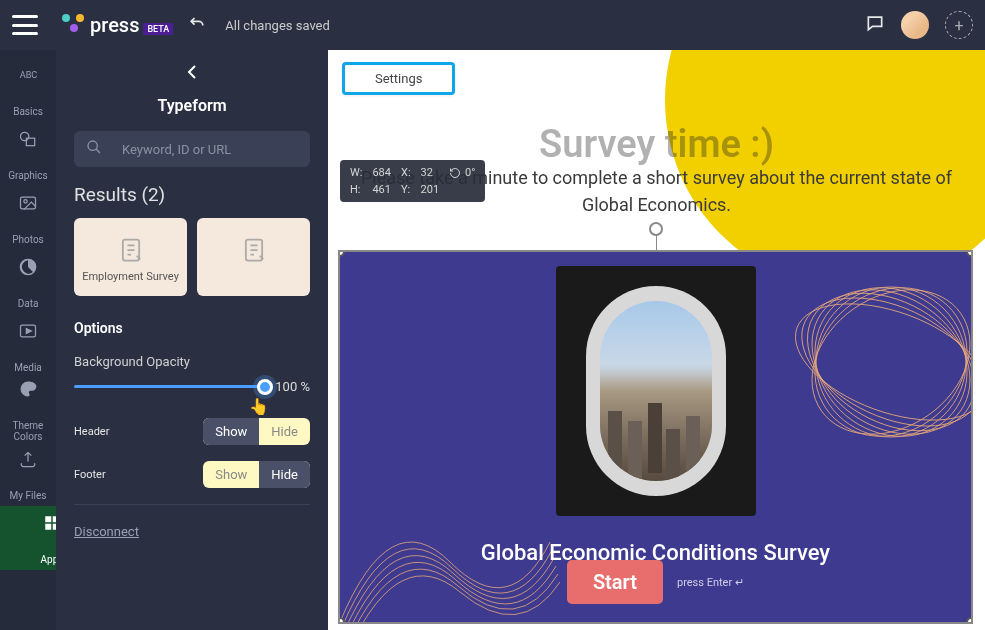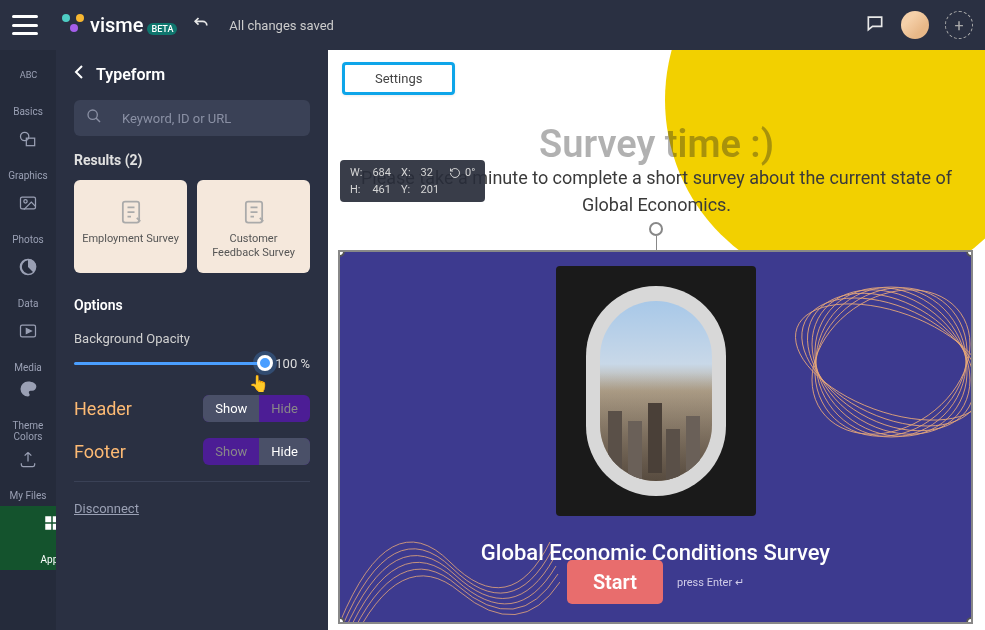--- a/index.html
+++ b/index.html
@@ -5,58 +5,58 @@
 * { margin: 0; padding: 0; box-sizing: border-box; font-family: -apple-system, BlinkMacSystemFont, "Segoe UI", Roboto, sans-serif; }
 body { width: 985px; height: 630px; overflow: hidden; background: #2a3042; color: #fff; }
 
 .topbar { height: 50px; background: #2a3042; display: flex; align-items: center; padding: 0 12px; }
 .hamburger { width: 26px; height: 20px; display: flex; flex-direction: column; justify-content: space-between; cursor: pointer; margin-right: 24px; }
 .hamburger span { height: 3px; background: #fff; border-radius: 2px; }
 .logo { display: flex; align-items: center; gap: 6px; font-size: 20px; font-weight: 500; color: #fff; }
 .logo-dots { width: 22px; height: 22px; position: relative; }
 .logo-dots::before { content: ''; position: absolute; width: 8px; height: 8px; border-radius: 50%; background: #4ecdc4; top: 0; left: 0; }
 .logo-dots::after { content: ''; position: absolute; width: 8px; height: 8px; border-radius: 50%; background: #f7b731; top: 0; right: 0; box-shadow: -6px 10px 0 #a55eea; }
-.beta { font-size: 9px; background: #0f766e; padding: 1px 4px; border-radius: 6px; margin-left: -2px; margin-top: 8px; }
+.beta { font-size: 9px; background: #4c1d95; padding: 1px 4px; border-radius: 1px; margin-left: -2px; margin-top: 8px; }
 .undo-icon { margin-left: 14px; cursor: pointer; color: #e8e8e8; }
 .save-status { margin-left: 18px; font-size: 13px; color: #ccc; }
 .topbar-right { margin-left: auto; display: flex; align-items: center; gap: 16px; }
 .avatar { width: 28px; height: 28px; border-radius: 50%; background: linear-gradient(135deg, #f5d0a9 30%, #e8b888 70%); overflow: hidden; }
 .add-circle { width: 28px; height: 28px; border: 1.5px dashed #aaa; border-radius: 50%; display: flex; align-items: center; justify-content: center; color: #aaa; font-size: 16px; cursor: pointer; }
 
 .main { display: flex; height: calc(100% - 50px); }
 
 .iconbar { width: 56px; background: #252b3b; display: flex; flex-direction: column; align-items: center; padding-top: 8px; }
 .iconbar-item { width: 100%; height: 64px; display: flex; flex-direction: column; align-items: center; justify-content: center; gap: 20px; cursor: pointer; color: #9aa0b4; font-size: 10px; }
 .iconbar-item.active { background: #14532d; color: #fff; padding-left: 48px; }
 .iconbar-icon { width: 22px; height: 22px; display: flex; align-items: center; justify-content: center; }
 
 .sidepanel { width: 272px; background: #2a3042; padding: 14px 18px; overflow-y: auto; }
-.panel-head { display: flex; align-items: center; gap: 12px; margin-bottom: 16px; }
+.panel-head { display: flex; align-items: center; gap: 12px; margin-bottom: 16px; flex-direction: column; }
 .panel-title { font-size: 16px; font-weight: 600; }
 .back-chevron { cursor: pointer; }
 .search-box { background: #3a4156; border-radius: 6px; display: flex; align-items: center; padding: 8px 12px; gap: 8px; margin-bottom: 16px; }
 .search-box input { background: transparent; border: none; outline: none; color: #fff; font-size: 13px; flex: 1; margin-left: 12px; }
 .search-box input::placeholder { color: #8a90a4; }
-.results-label { font-size: 14px; font-weight: 700; margin-bottom: 12px; color: #e0e0e0; }
+.results-label { font-size: 19px; font-weight: 400; margin-bottom: 12px; color: #e0e0e0; }
 .results-grid { display: flex; gap: 10px; margin-bottom: 24px; }
 .result-card { flex: 1; background: #f5e8dc; border-radius: 6px; padding: 12px 8px; display: flex; flex-direction: column; align-items: center; cursor: pointer; }
 .result-card .icon-box { width: 40px; height: 40px; display: flex; align-items: center; justify-content: center; color: #888; }
 .result-card .label { font-size: 11px; text-align: center; color: #555; line-height: 1.3; }
 
 .options-title { font-size: 14px; font-weight: 600; margin-bottom: 18px; }
 .opt-label { font-size: 13px; color: #d0d0d0; margin-bottom: 10px; }
 .slider-row { display: flex; align-items: center; gap: 10px; margin-bottom: 24px; }
 .slider-track { flex: 1; height: 3px; background: #4a9eff; border-radius: 2px; position: relative; }
 .slider-thumb { position: absolute; right: -8px; top: 50%; transform: translateY(-50%); width: 16px; height: 16px; background: #4a9eff; border: 3px solid #fff; border-radius: 50%; cursor: grab; box-shadow: 0 0 0 4px rgba(74,158,255,0.25); }
 .slider-val { font-size: 13px; color: #ddd; }
 .hand-cursor { position: absolute; right: -4px; top: 12px; font-size: 16px; pointer-events: none; }
 
 .toggle-row { display: flex; align-items: center; justify-content: space-between; margin-bottom: 16px; }
-.toggle-row .label { font-size: 18px; color: #fdba74; }
-.toggle-group { display: flex; background: #4c1d95; border-radius: 6px; overflow: hidden; }
+.toggle-row .label { font-size: 11px; color: #e5e5e5; }
+.toggle-group { display: flex; background: #fef9c3; border-radius: 6px; overflow: hidden; }
 .toggle-btn { padding: 6px 12px; font-size: 13px; color: #888; cursor: pointer; }
 .toggle-btn.active { background: #4a5068; color: #fff; }
 
 .divider { height: 1px; background: #3a4156; margin: 12px 0 16px; }
 .disconnect { font-size: 13px; color: #9aa0b4; text-decoration: underline; cursor: pointer; }
 
 .canvas-area { flex: 1; background: #fff; position: relative; overflow: hidden; }
 .settings-tab { position: absolute; top: 12px; left: 14px; background: #fff; border: 3px solid #0ea5e9; border-radius: 4px; padding: 6px 30px; font-size: 13px; color: #444; cursor: pointer; box-shadow: 0 1px 3px rgba(0,0,0,.08); }
 
 .yellow-circle { position: absolute; right: -60px; top: -140px; width: 380px; height: 380px; border-radius: 50%; background: #f2d000; }
@@ -93,21 +93,21 @@
 <body>
 
 <div class="topbar">
   <div class="hamburger">
       <span></span>
       <span></span>
       <span></span>
     </div>
   <div class="logo">
     <span class="logo-dots"></span>
-    <span>visme</span>
+    <span>press</span>
     <span class="beta">BETA</span>
   </div>
   <span class="undo-icon">
     <svg width="20" height="20" viewBox="0 0 24 24" fill="none" stroke="currentColor" stroke-width="2">
         <path d="M9 14l-4-4 4-4"></path>
         <path d="M5 10h9a5 5 0 015 5v0"></path>
       </svg>
   </span>
   <span class="save-status">All changes saved</span>
   <div class="topbar-right">
@@ -224,21 +224,20 @@
         <span class="label">Employment Survey</span>
       </div>
       <div class="result-card">
         <span class="icon-box">
             <svg width="28" height="28" viewBox="0 0 24 24" fill="none" stroke="#aaa" stroke-width="1.5">
               <rect x="5" y="3" width="14" height="18" rx="2"></rect>
               <path d="M9 8h6M9 12h6M9 16h3"></path>
               <path d="M17 17l3 3" stroke="#aaa"></path>
             </svg>
           </span>
-        <span class="label">Customer Feedback Survey</span>
       </div>
     </div>
 
     <div class="options-title">Options</div>
     <div class="opt-label">Background Opacity</div>
     <div class="slider-row">
       <div class="slider-track">
         <div class="slider-thumb"></div>
         <span class="hand-cursor">👆</span>
       </div>

